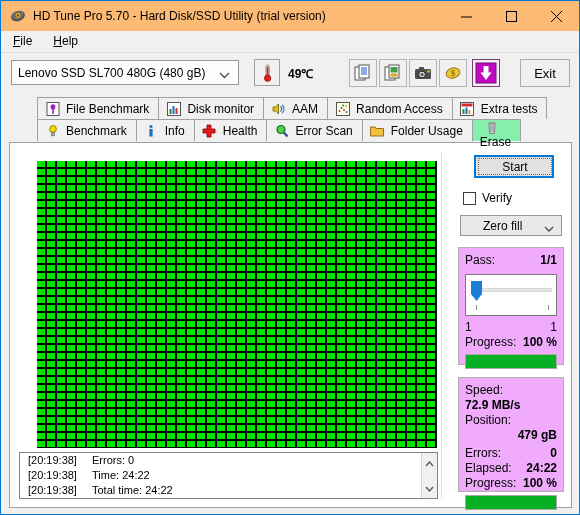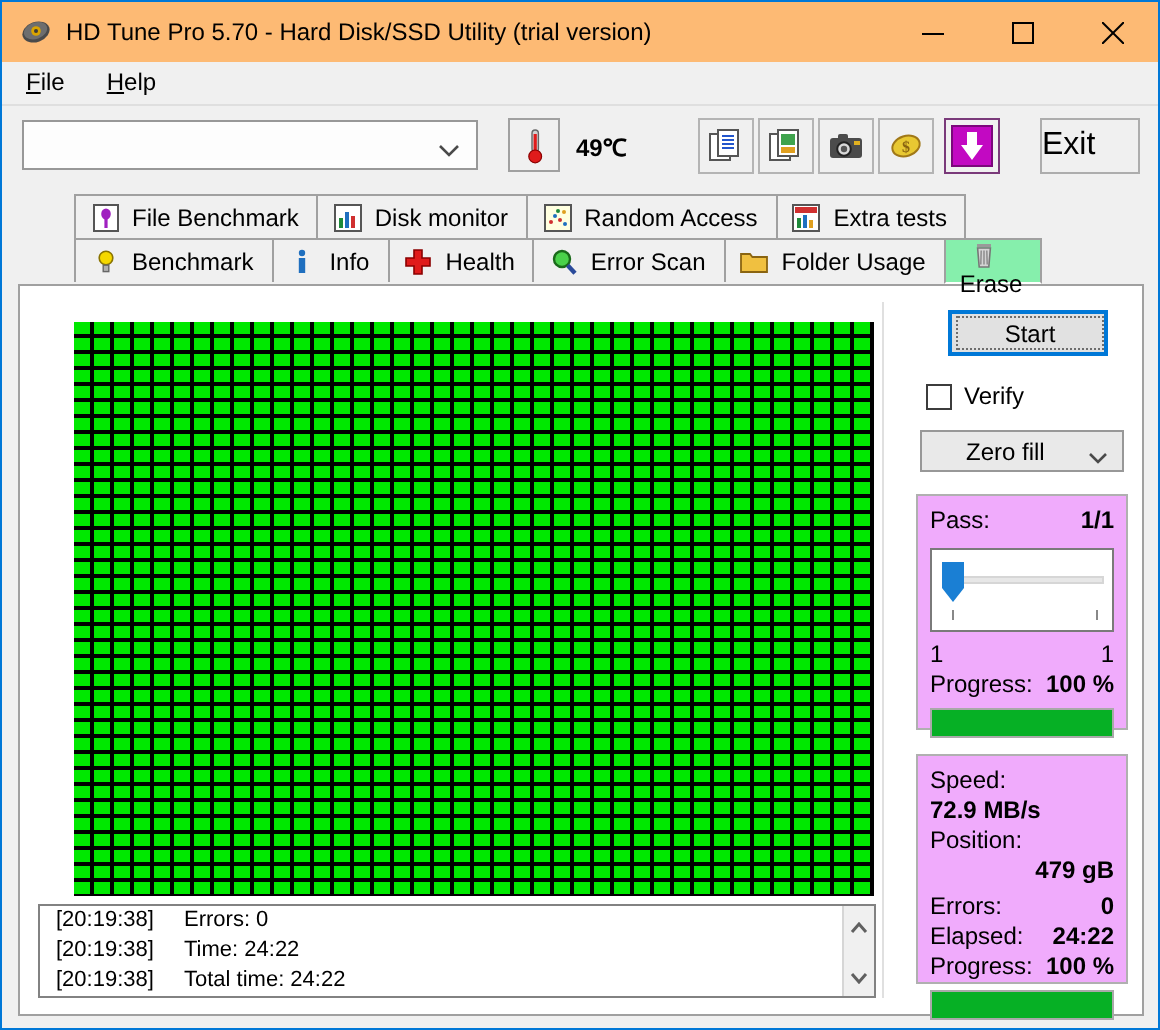--- a/index.html
+++ b/index.html
@@ -133,22 +133,22 @@
   }
   .exit-btn {
     position: absolute;
     left: 519px; top: 6px;
     width: 50px; height: 28px;
     background: #f0f0f0;
     border: 1px solid #adadad;
     box-sizing: border-box;
     display: flex;
     align-items: center;
-    justify-content: flex-start;
-    font-size: 16px;
+    justify-content: center;
+    font-size: 13px;
   }
 
   
   .tabstrip {
     position: absolute;
     left: 8px; top: 96px;
     width: 563px;
     height: 46px;
   }
   .tabrow {
@@ -432,20 +432,21 @@
     </div>
   </div>
 
   <div class="menubar">
     <div class="menu-item"><u>F</u>ile</div>
     <div class="menu-item"><u>H</u>elp</div>
   </div>
 
   <div class="toolbar">
     <div class="drive-select">
+      <span>Lenovo SSD SL700 480G (480 gB)</span>
       <span class="drive-arrow">
         <svg width="11" height="7" viewBox="0 0 11 7">
             <polyline points="1,1 5.5,5.5 10,1" fill="none" stroke="#4a4a4a" stroke-width="1.3"></polyline>
           </svg>
       </span>
     </div>
 
     <div class="temp-box">
       <svg width="15" height="20" viewBox="0 0 15 20">
         <rect x="6" y="2" width="3.2" height="11" rx="1.6" fill="#d0d0d0" stroke="#666" stroke-width="0.7"></rect>
@@ -520,20 +521,30 @@
               <rect x="2.5" y="7" width="2" height="5" fill="#1f8a3a"></rect>
               <rect x="5.5" y="4" width="2" height="8" fill="#1f6fbf"></rect>
               <rect x="8.5" y="6" width="2" height="6" fill="#d03030"></rect>
             </svg>
         </span>
         <span>Disk monitor</span>
       </div>
       <div class="tab">
         <span class="ticon">
           <svg width="14" height="14" viewBox="0 0 14 14">
+              <polygon points="1,5 3.5,5 6.5,2 6.5,12 3.5,9 1,9" fill="#e8c000" stroke="#6a5a00" stroke-width="0.8"></polygon>
+              <path d="M8.5,4.5 A3.6,3.6 0 0 1 8.5,9.5" fill="none" stroke="#1f6fbf" stroke-width="1.2"></path>
+              <path d="M10.3,3 A6,6 0 0 1 10.3,11" fill="none" stroke="#1f6fbf" stroke-width="1.2"></path>
+            </svg>
+        </span>
+        <span>AAM</span>
+      </div>
+      <div class="tab">
+        <span class="ticon">
+          <svg width="14" height="14" viewBox="0 0 14 14">
               <rect x="0.5" y="0.5" width="13" height="13" fill="#ffffe0" stroke="#555" stroke-width="1"></rect>
               <circle cx="3.5" cy="9" r="1" fill="#d03030"></circle>
               <circle cx="5.5" cy="6" r="1" fill="#1f6fbf"></circle>
               <circle cx="8" cy="8" r="1" fill="#d03030"></circle>
               <circle cx="10" cy="4" r="1" fill="#e0a020"></circle>
               <circle cx="7" cy="3.5" r="1" fill="#1f8a3a"></circle>
               <circle cx="10.5" cy="10" r="1" fill="#1f6fbf"></circle>
             </svg>
         </span>
         <span>Random Access</span>

